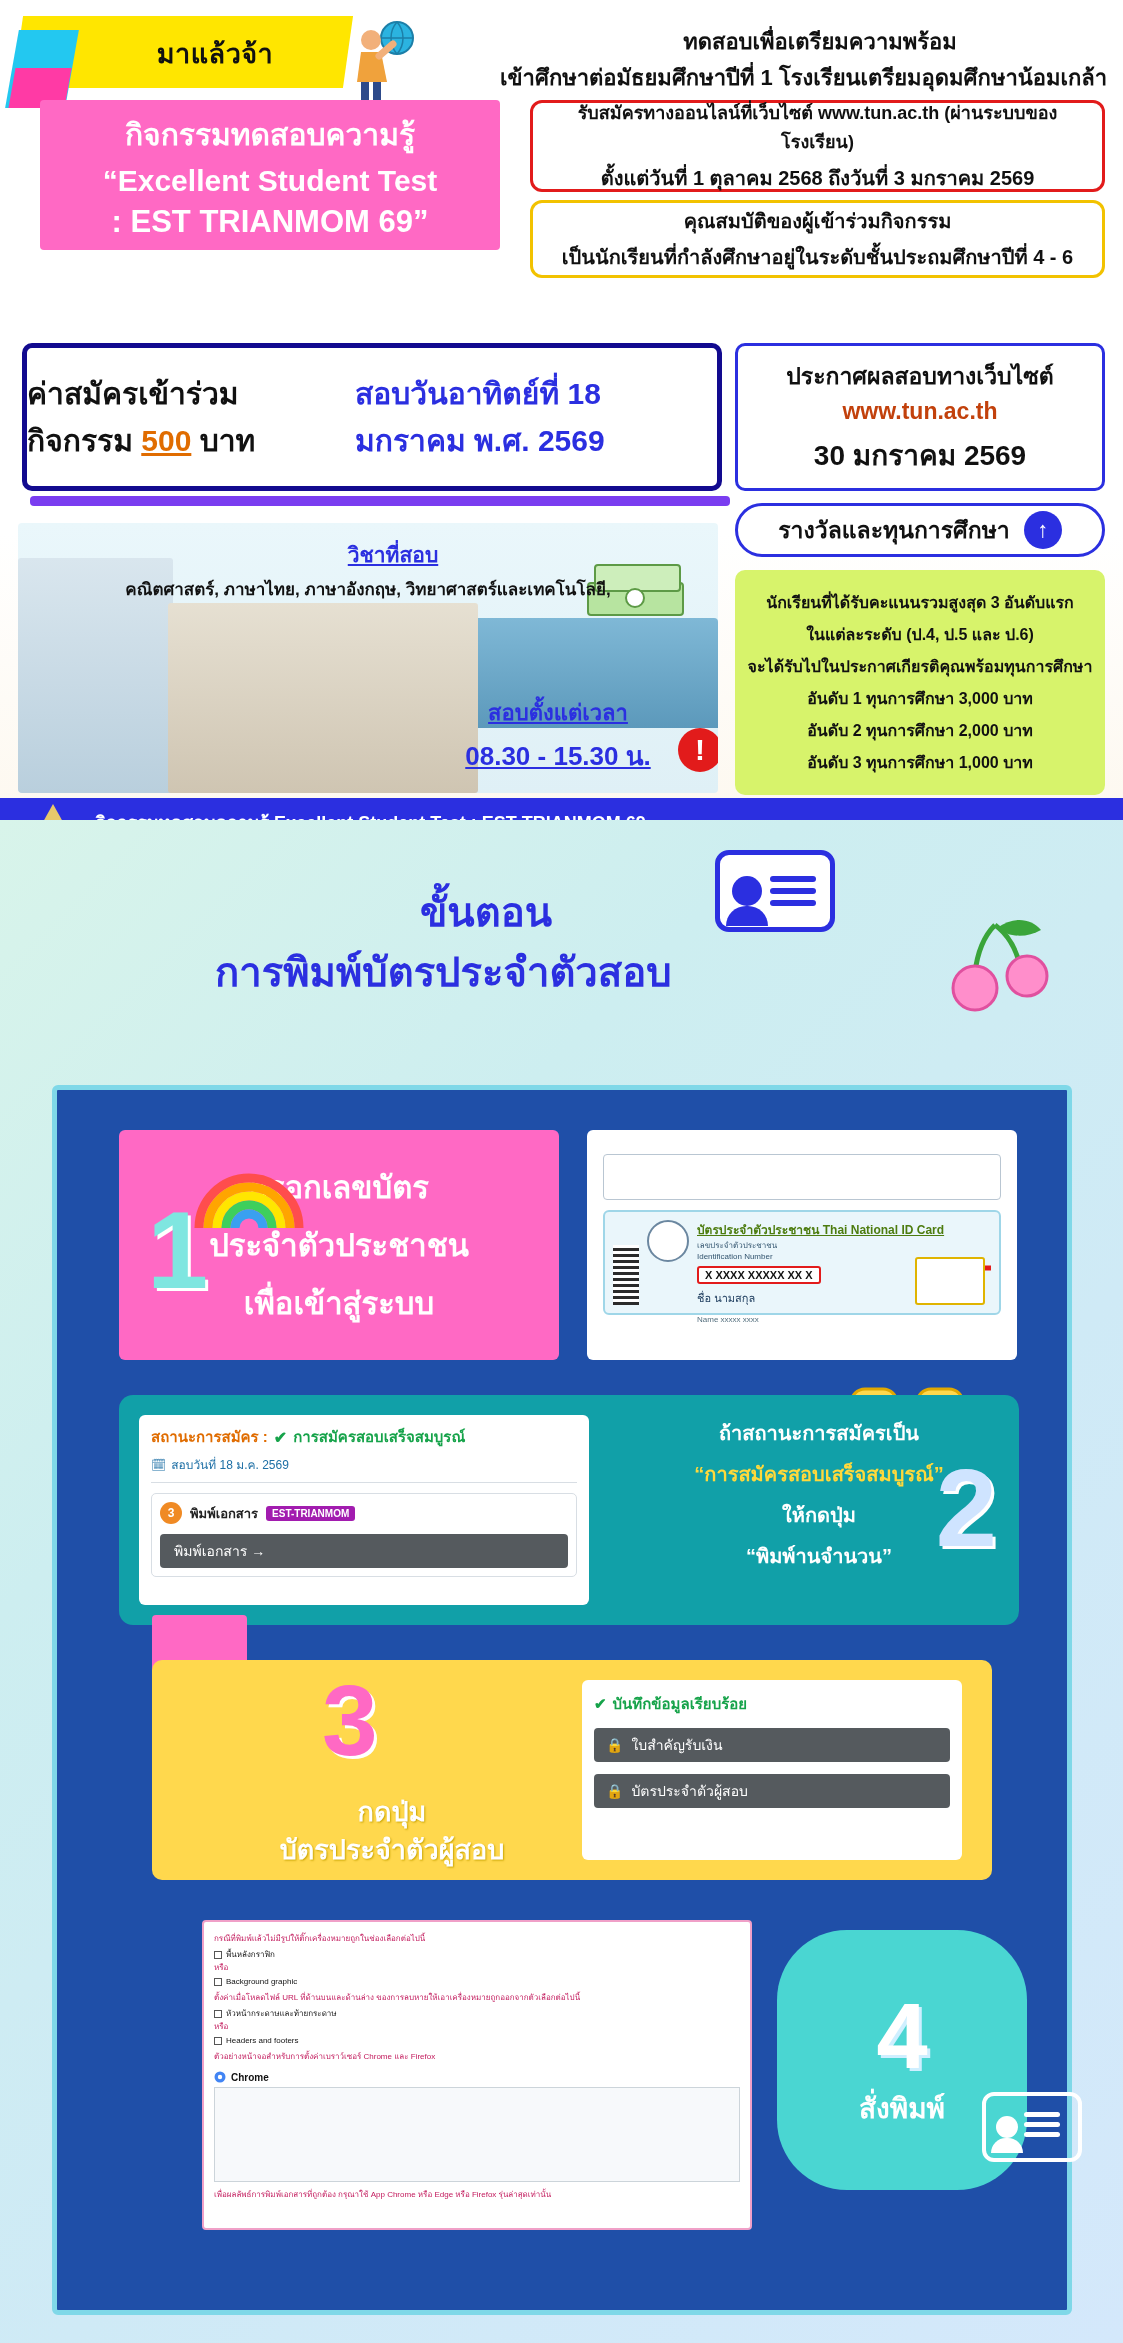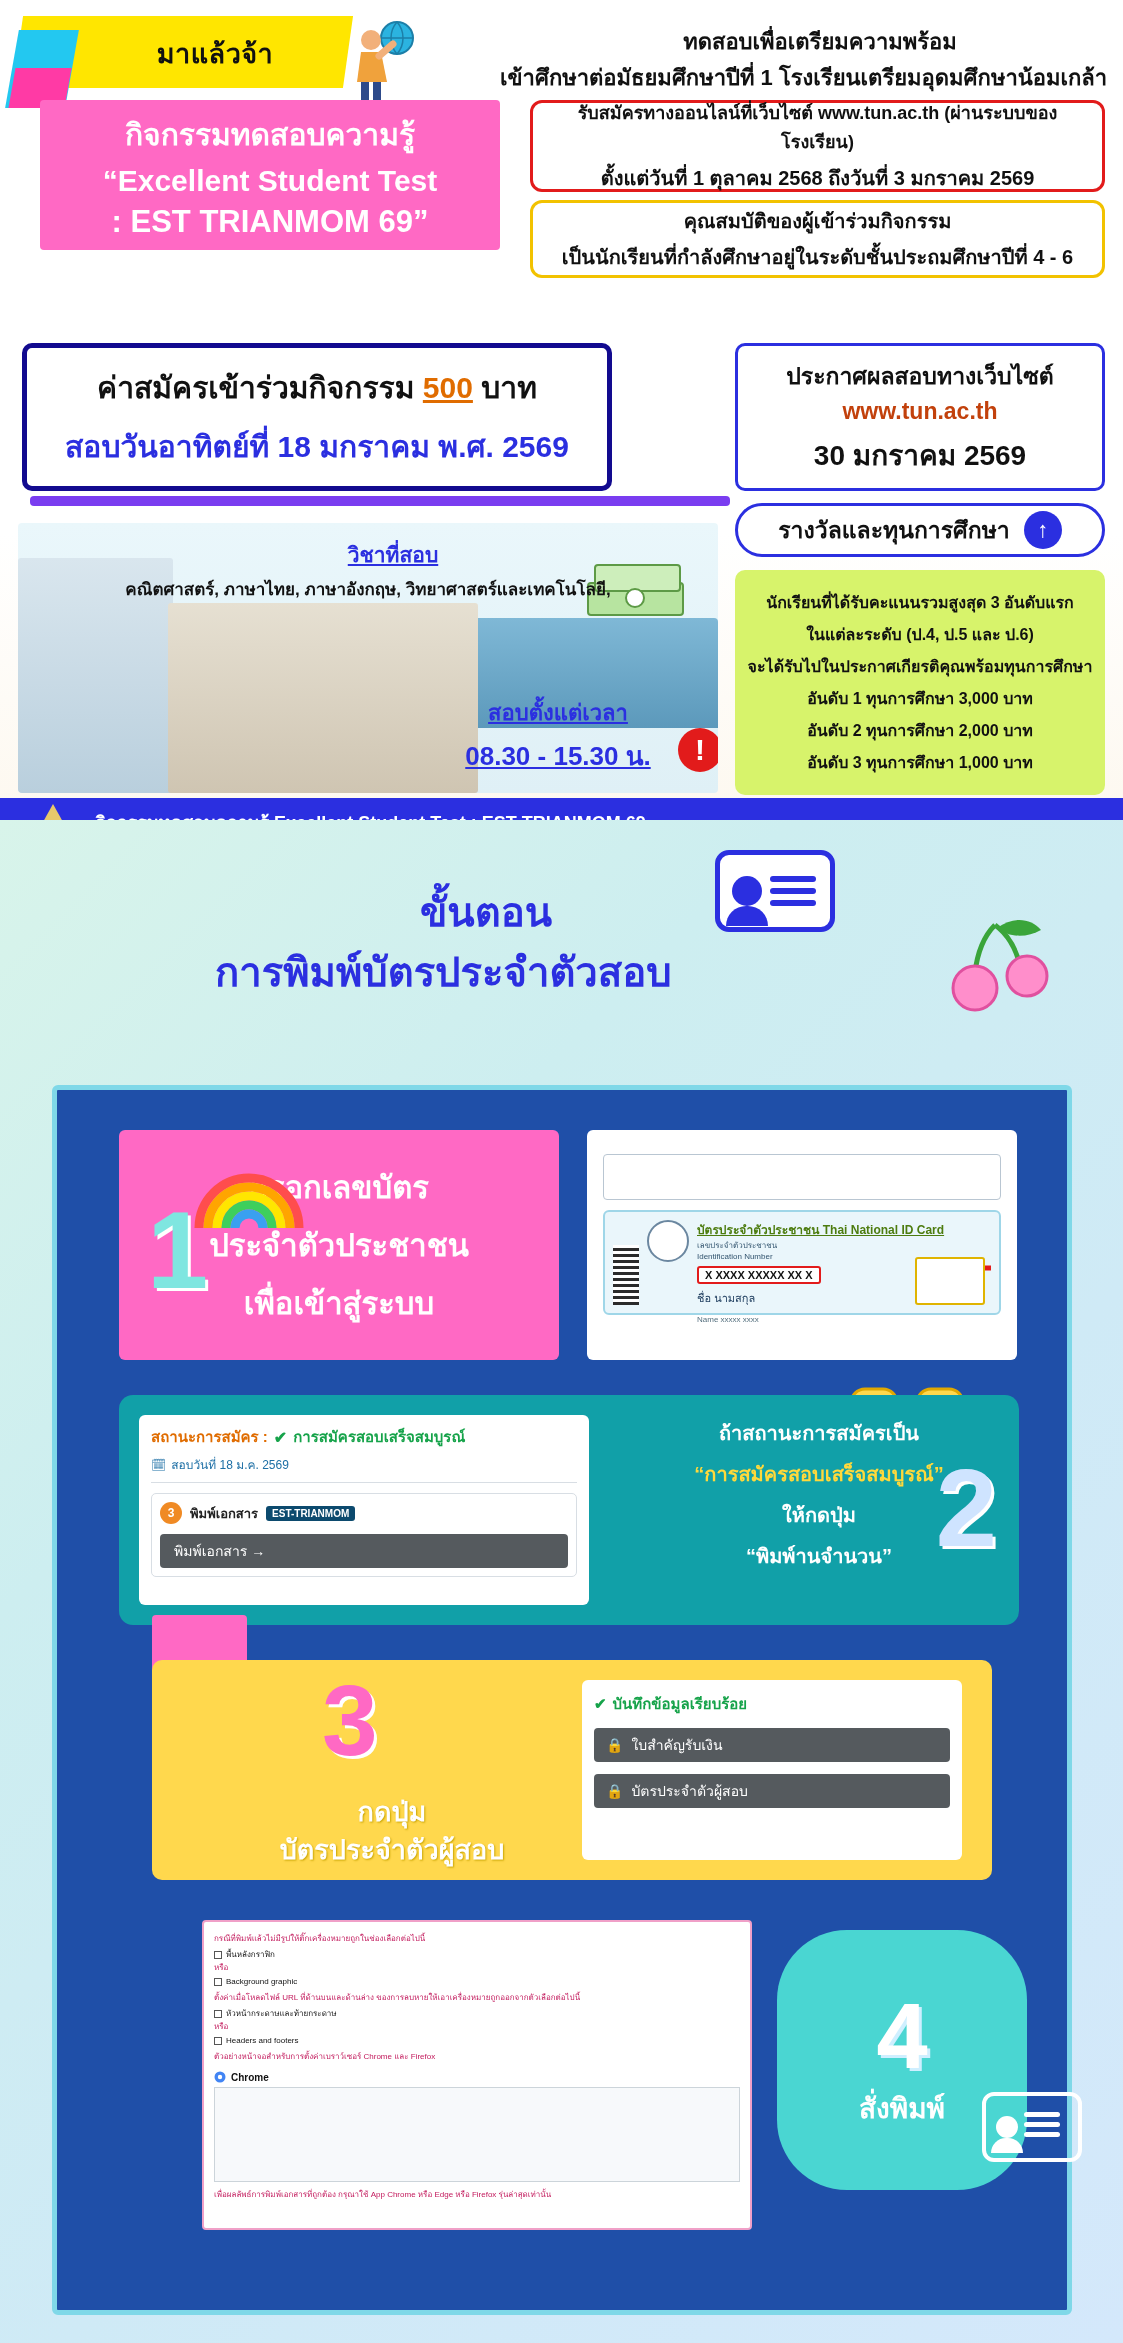--- a/index.html
+++ b/index.html
@@ -79,23 +79,23 @@
   
   .yellowbox {
     position:absolute; left:530px; top:192px; width:575px; height:78px;
     border:3px solid #f2c200; border-radius:12px; background:#fff;
     display:flex; flex-direction:column; justify-content:center; gap:4px;
   }
   .yellowbox div { text-align:center; font-size:20px; font-weight:bold; color:#111; }
 
   
   .feebox {
-    position:absolute; left:22px; top:335px; width:590px; height:148px;
+    position:absolute; left:22px; top:335px; width:700px; height:148px;
     border:5px solid #120a8f; border-radius:10px; background:#fff;
-    display:flex; flex-direction:column; justify-content:center; align-items:center;
+    display:flex; flex-direction:row; justify-content:center; align-items:center;
     gap:12px;
   }
   .feebox .f1 { font-size:30px; font-weight:bold; color:#111; }
   .feebox .f1 u { color:#e06c00; text-decoration:underline; }
   .feebox .f2 { font-size:30px; font-weight:bold; color:#2b2fe0; }
   .fee-shadow {
     position:absolute; left:30px; top:488px; width:700px; height:10px;
     background:#7a3df0; border-radius:4px;
   }
 
@@ -282,21 +282,21 @@
   .s2-doc {
     margin-top:10px; border:1px solid #d8dee4; border-radius:5px; padding:8px;
   }
   .s2-doc-head { display:flex; align-items:center; gap:8px; }
   .s2-circle {
     width:22px; height:22px; border-radius:50%; background:#f08a24; color:#fff;
     font-size:12px; font-weight:bold; display:flex; align-items:center; justify-content:center;
   }
   .s2-doc-label { font-size:13px; font-weight:bold; color:#222; }
   .s2-tag {
-    background:#0c4a6e; color:#fff; font-size:10px; font-weight:bold;
+    background:#a21caf; color:#fff; font-size:10px; font-weight:bold;
     padding:2px 6px; border-radius:3px;
   }
   .s2-print-btn {
     margin-top:10px; height:34px; background:#555a5e; border-radius:4px; color:#fff;
     font-size:14px; display:flex; align-items:center; padding:0 14px; gap:8px;
   }
   .s2-txt {
     position:absolute; left:500px; top:22px; width:400px;
     display:flex; flex-direction:column; align-items:center; gap:9px;
   }

